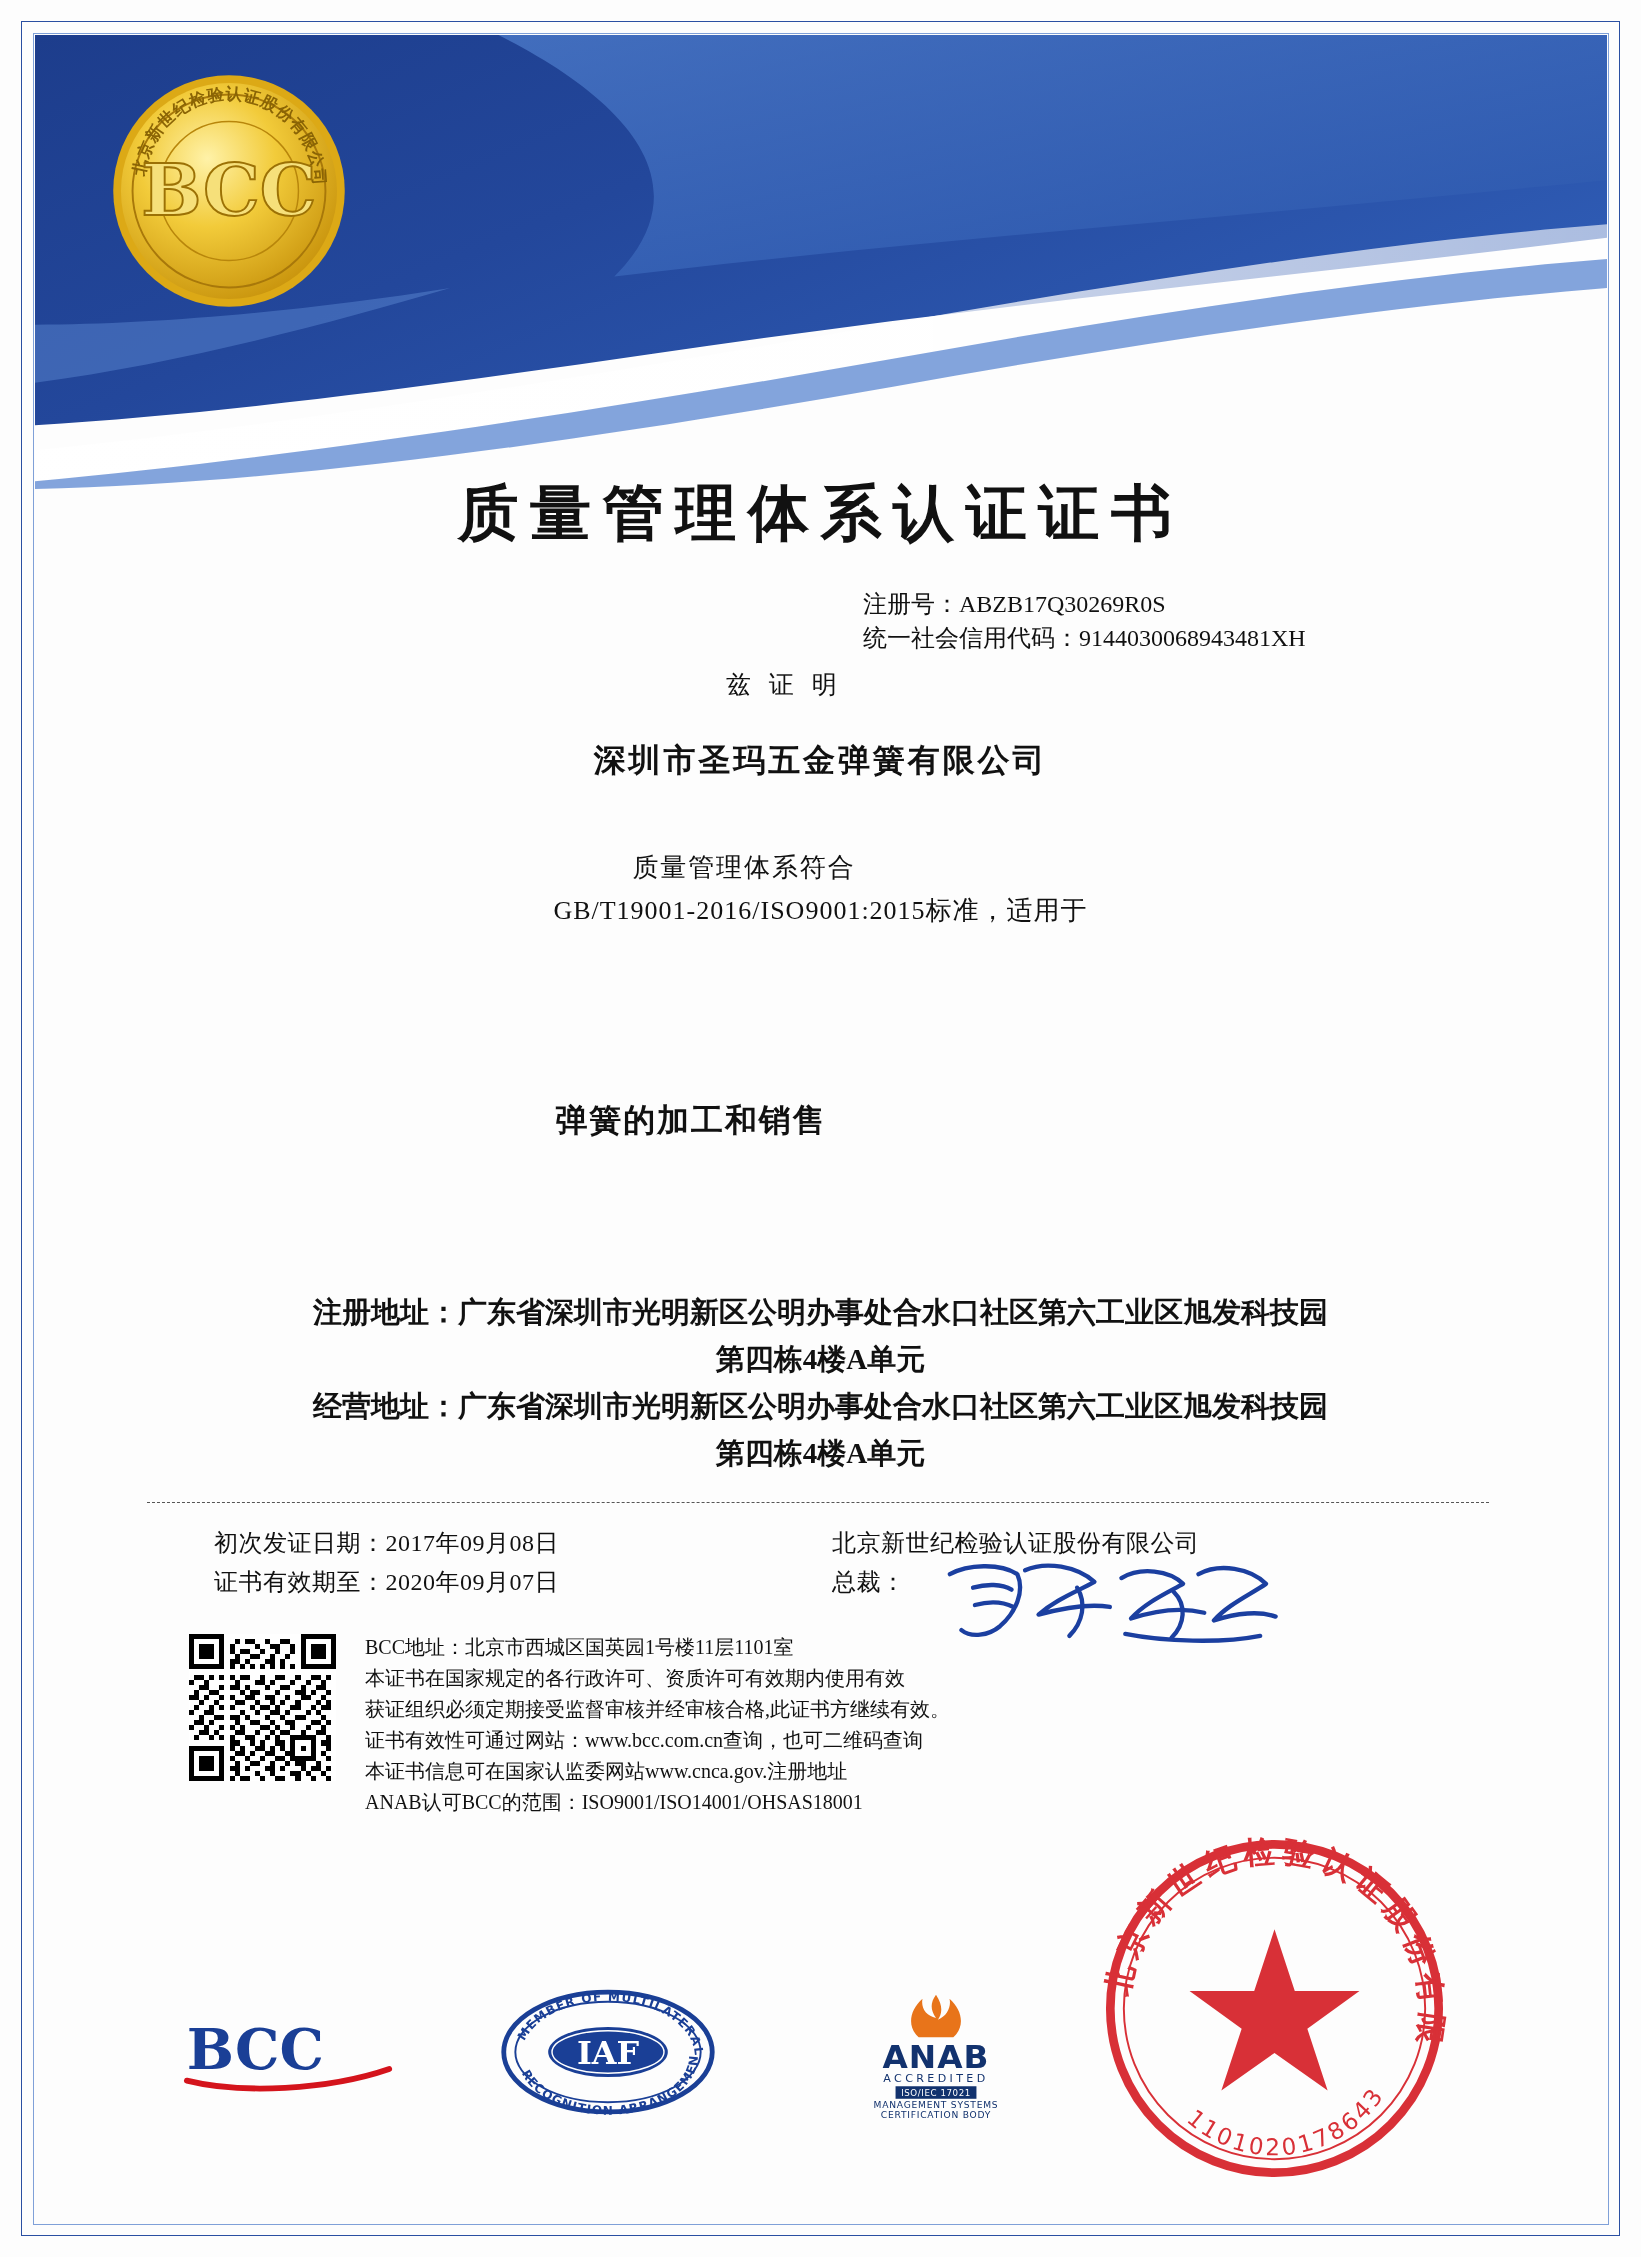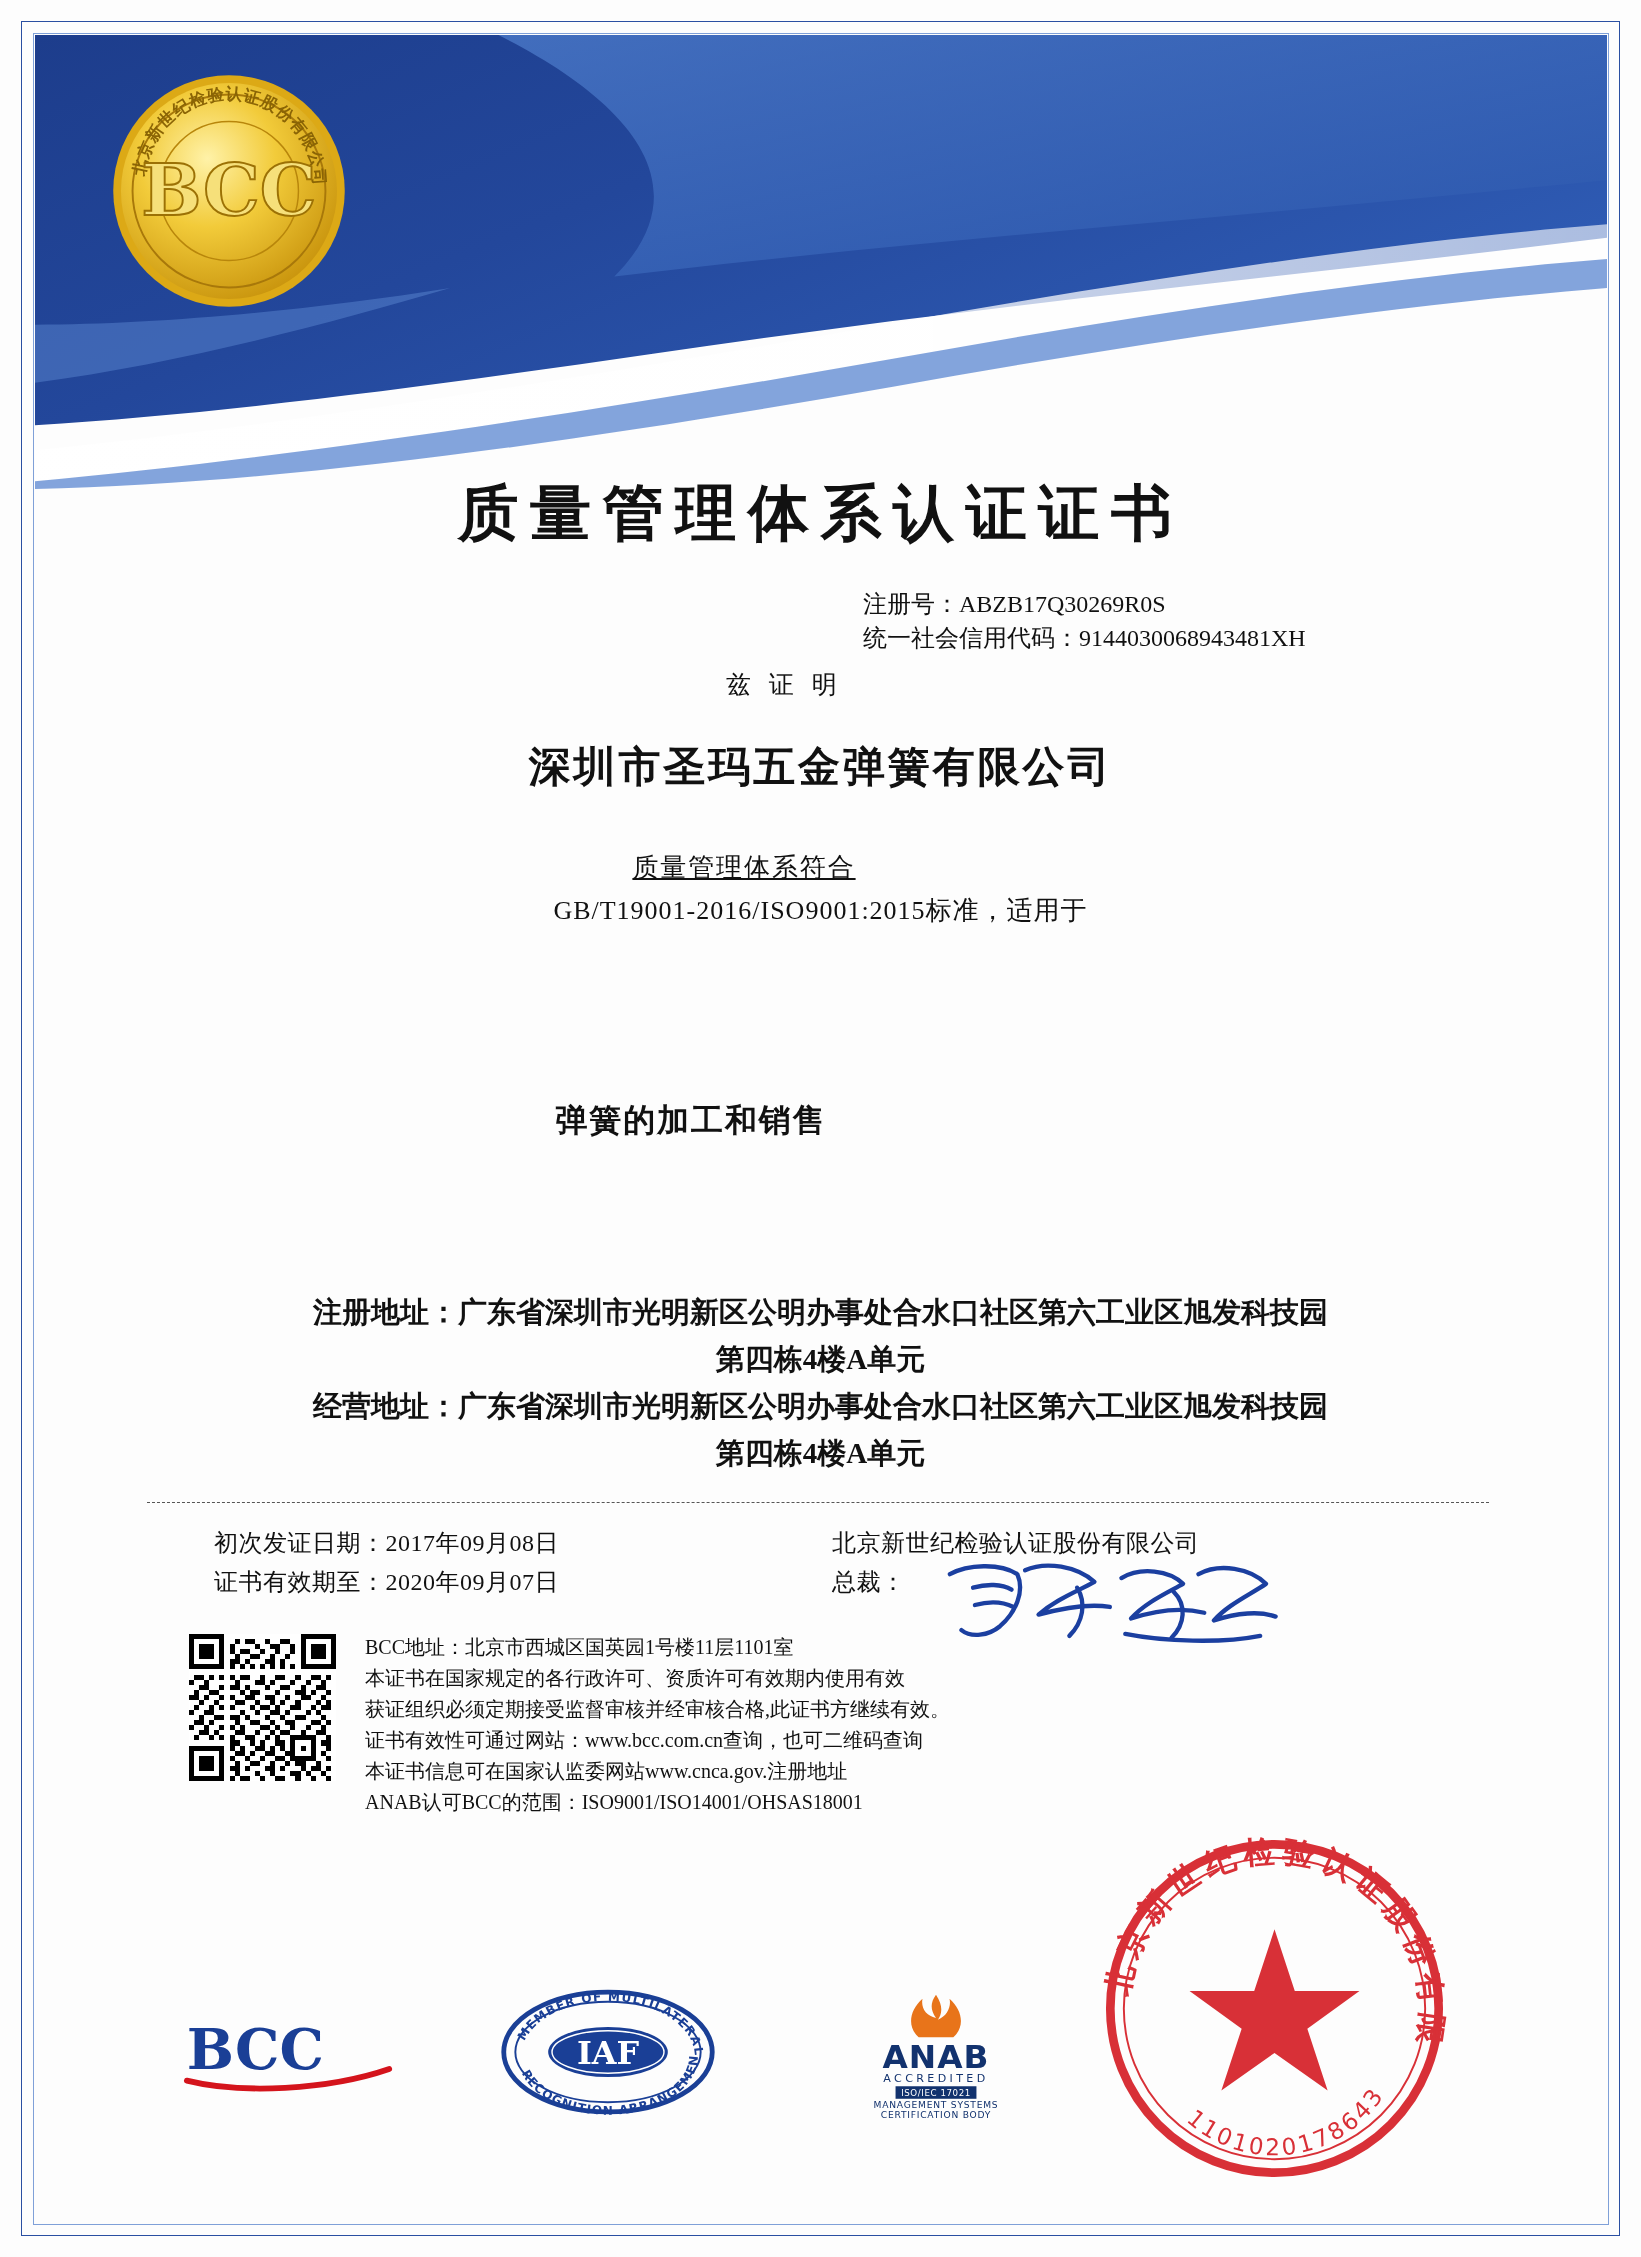--- a/index.html
+++ b/index.html
@@ -98,34 +98,33 @@
     letter-spacing: 5.8px;
   }
 
   .company-name {
     position: absolute;
     top: 739px;
     left: 0;
     width: 1641px;
     text-align: center;
     font-family: "DejaVu Serif", serif;
-    font-size: 42px;
+    font-size: 32px;
     font-weight: bold;
     letter-spacing: 2.9px;
   }
 
   .conform-1 {
     position: absolute;
     top: 850px;
     left: 0;
     width: 1488px;
     text-align: center;
     font-size: 26px;
     letter-spacing: 1.9px;
-    text-decoration: underline;
   }
   .conform-2 {
     position: absolute;
     top: 893px;
     left: 0;
     width: 1641px;
     text-align: center;
     font-size: 26px;
     letter-spacing: 1px;
   }

